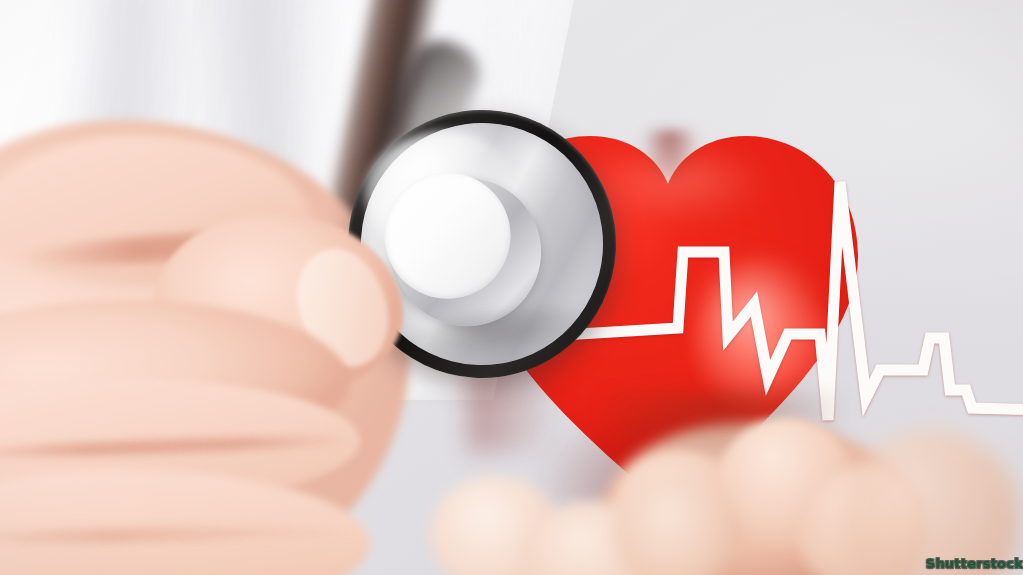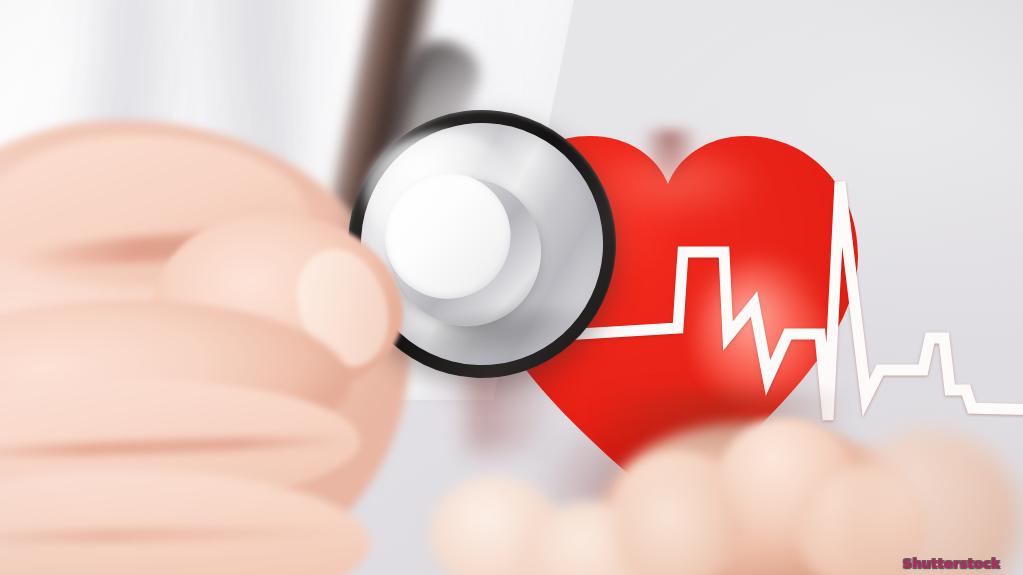--- a/index.html
+++ b/index.html
@@ -415,27 +415,27 @@
 
   
   .vignette {
     left: 0; top: 0; right: 0; bottom: 0;
     background: radial-gradient(ellipse 88% 92% at 48% 48%, rgba(0,0,0,0) 62%, rgba(60,55,60,.055) 100%);
   }
 
   
   .watermark {
     position: absolute;
-    right: 23px;
+    right: 0;
     bottom: 4px;
     font-family: "DejaVu Sans", sans-serif;
     font-size: 13px;
     font-weight: 700;
     letter-spacing: .2px;
-    color: #be185d;
+    color: #14532d;
     text-shadow:
       -1px -1px 0 #5b5b5b,
        1px -1px 0 #5b5b5b,
       -1px  1px 0 #5b5b5b,
        1px  1px 0 #5b5b5b,
        0   1px 2px rgba(0,0,0,.45);
     opacity: .95;
     z-index: 50;
   }
 </style>

